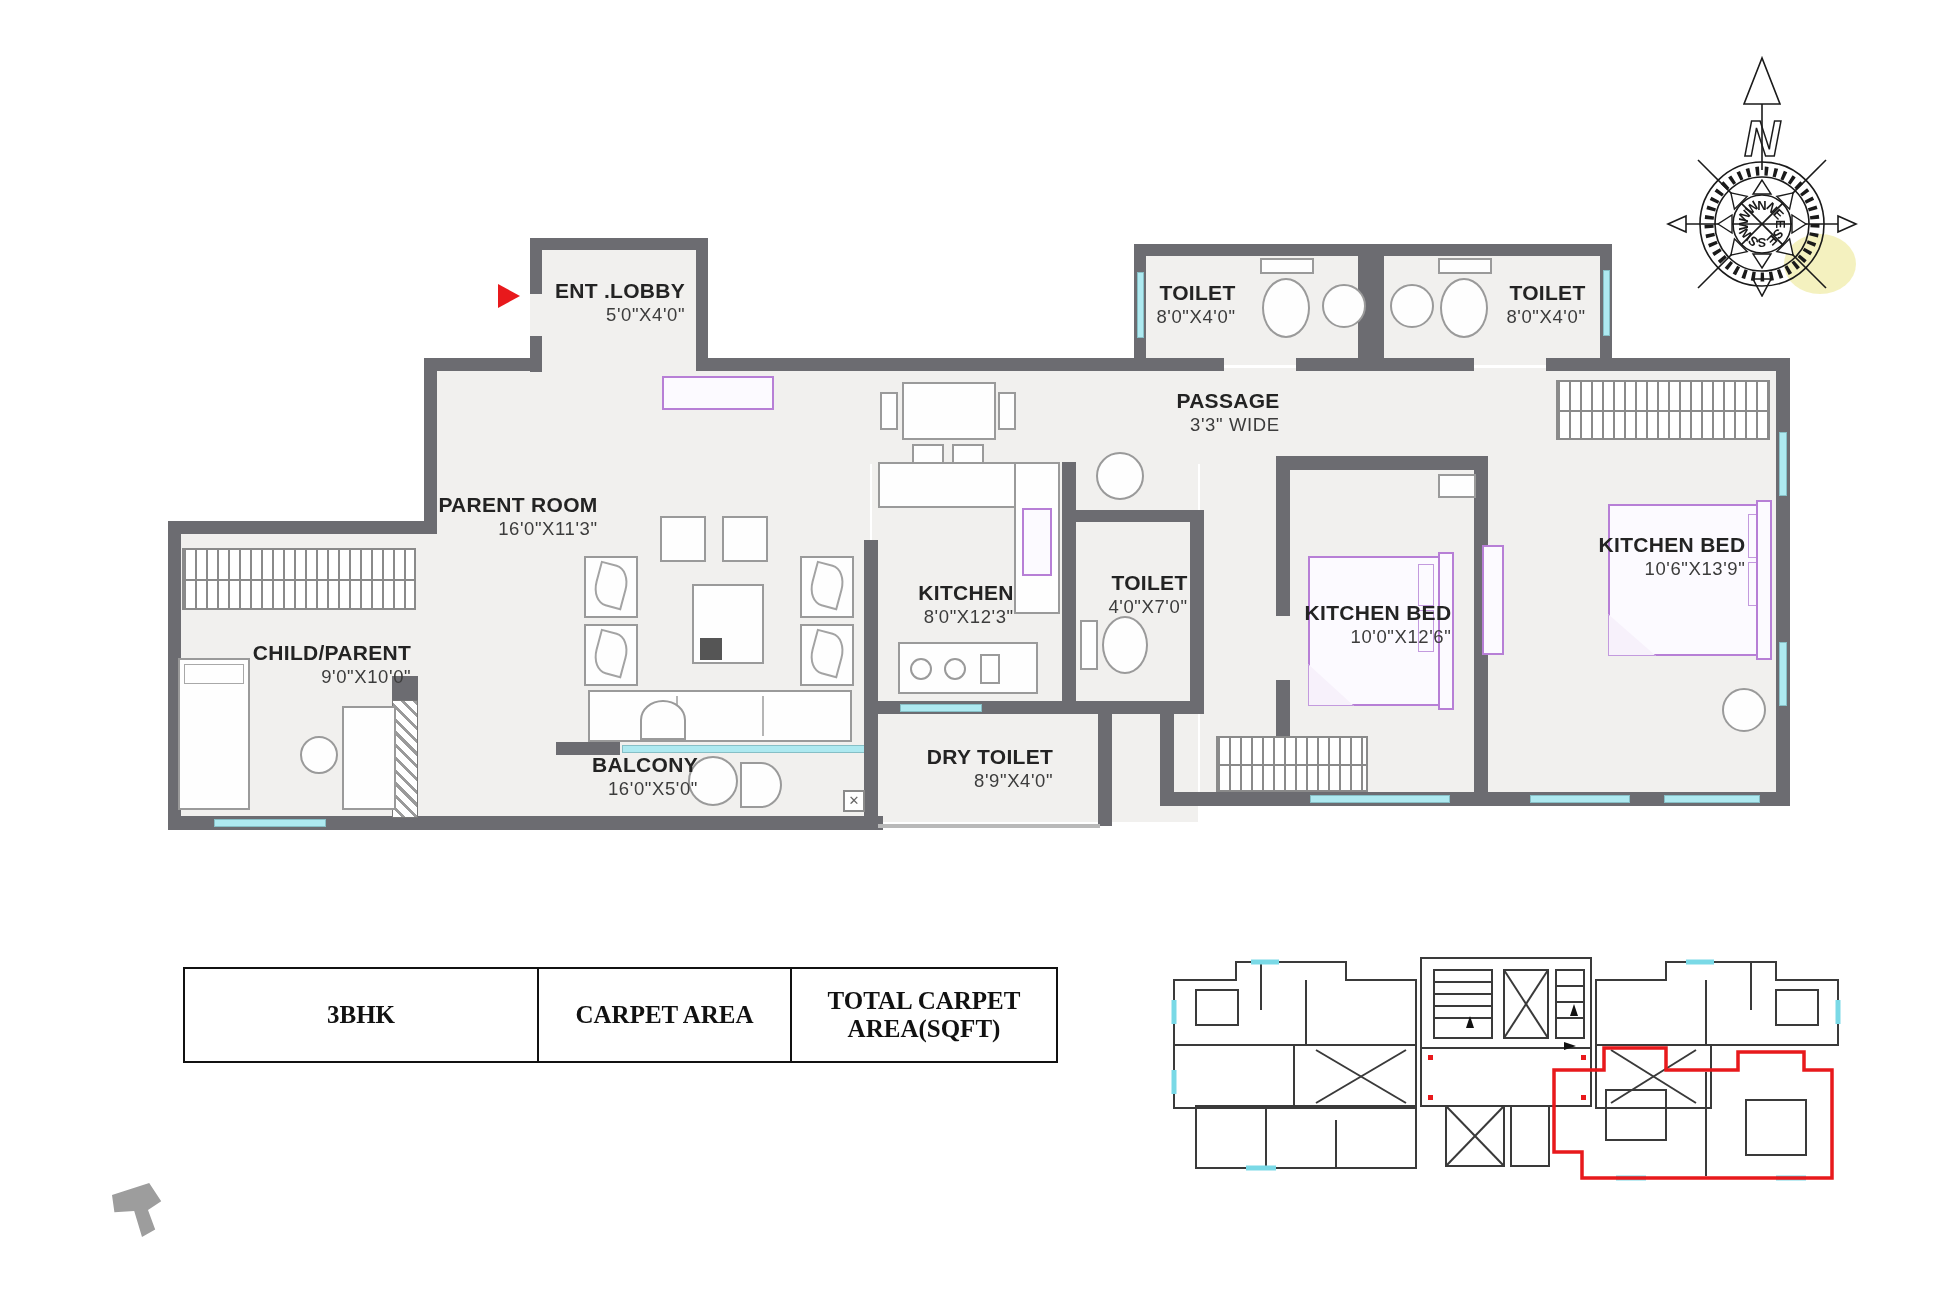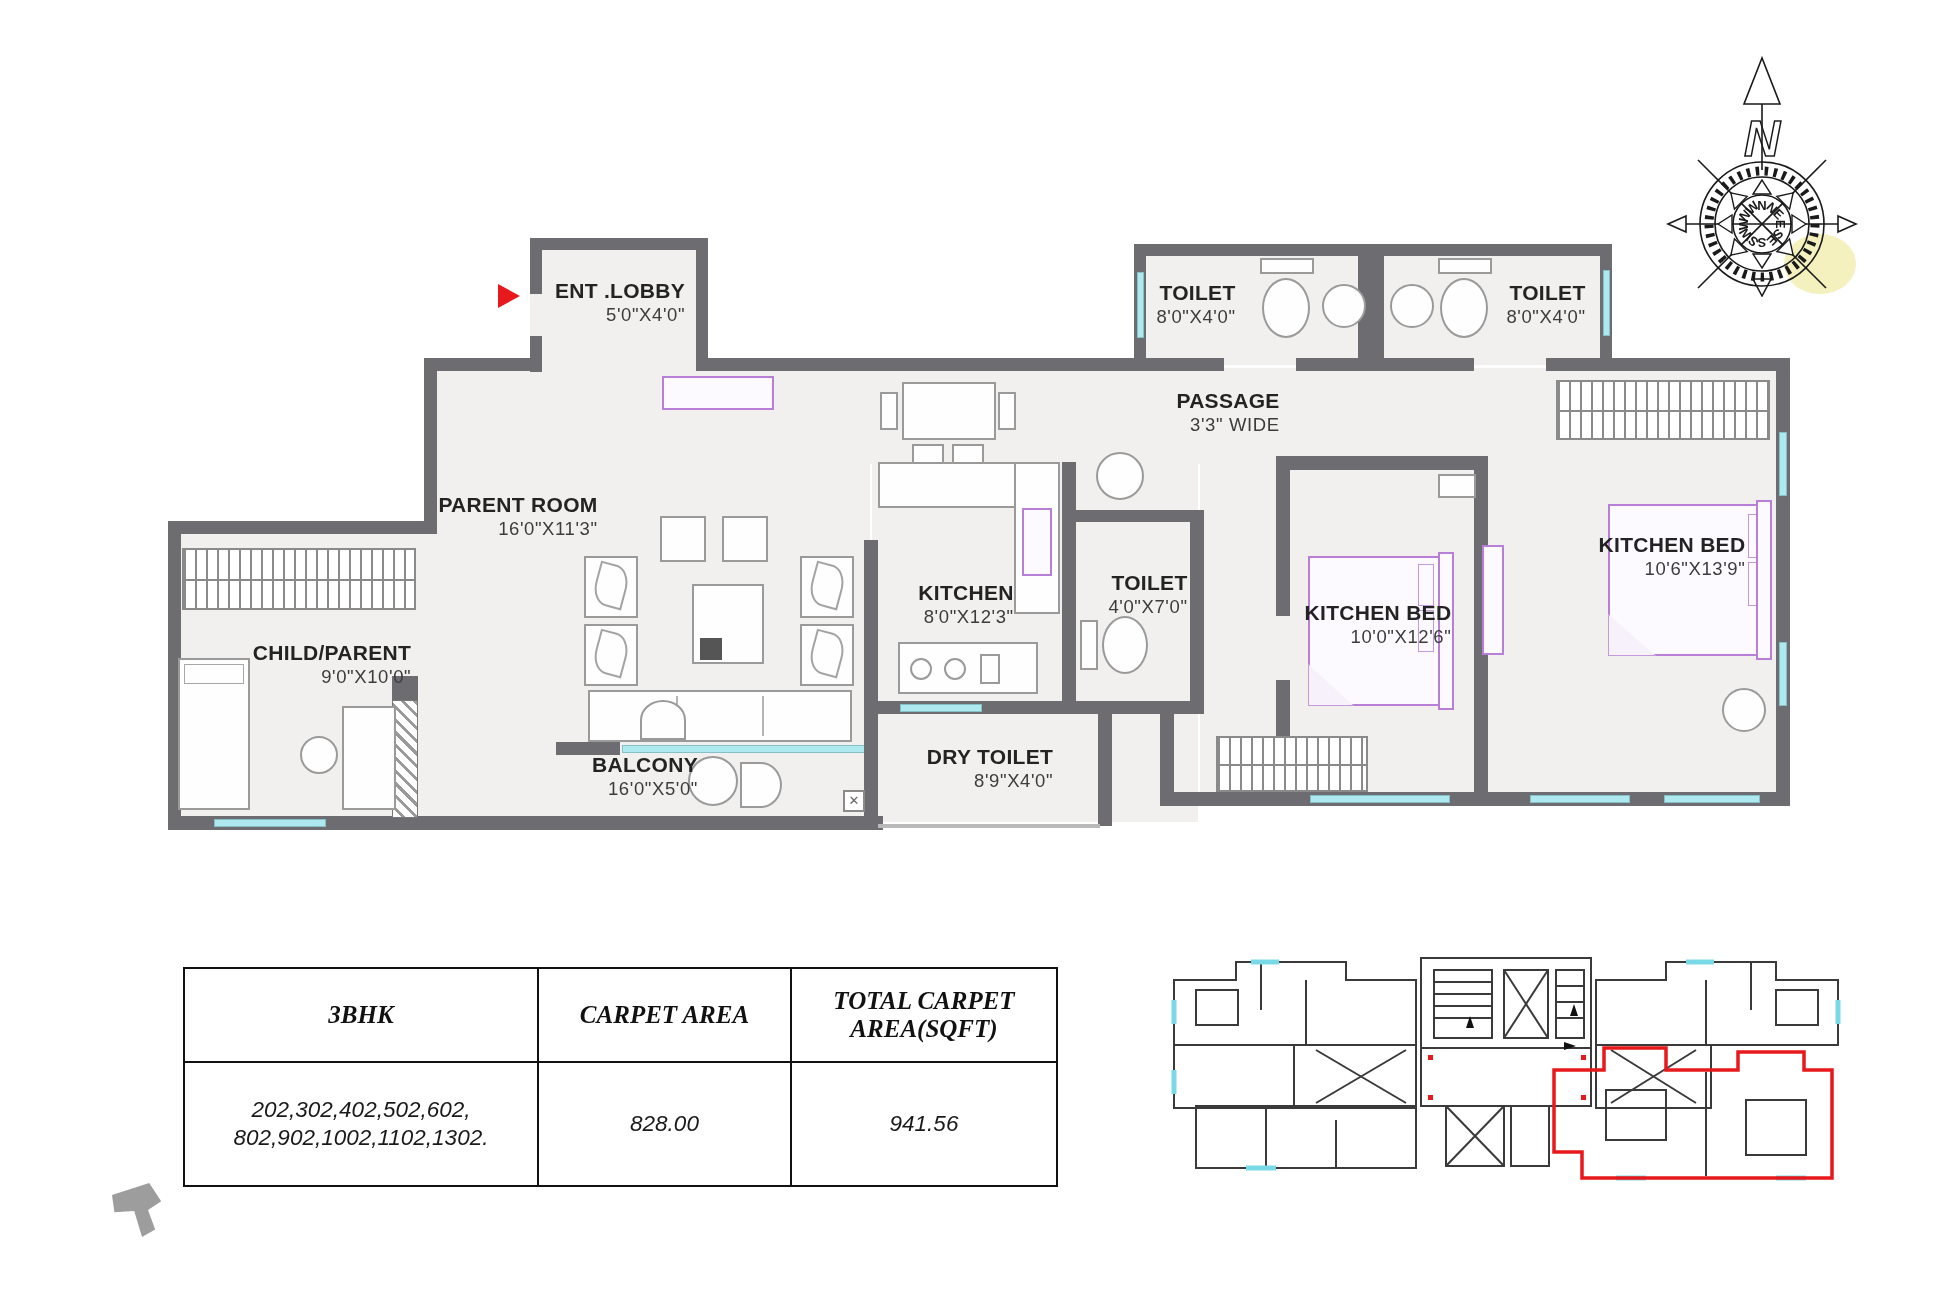--- a/index.html
+++ b/index.html
@@ -17,21 +17,21 @@
   .furp{position:absolute;background:#fcfaff;border:2px solid #b77fd6;box-sizing:border-box;}
   .circ{border-radius:50%;}
   .leaf{display:block;width:55%;height:68%;margin:12% auto 0 auto;border:2px solid #a3a3a3;
         border-radius:0 50% 0 50%;transform:rotate(15deg);}
   .rlabel{position:absolute;transform:translateX(-50%);text-align:right;color:#232323;
           line-height:1.22;white-space:nowrap;z-index:30;}
   .rname{font-weight:700;font-size:21px;letter-spacing:.3px;}
   .rdim{font-size:18.5px;color:#3c3c3c;font-weight:400;letter-spacing:.6px;}
   #title{position:absolute;left:50%;top:94px;transform:translateX(-50%);
          font-size:62px;font-weight:700;color:#9b9b9c;letter-spacing:2px;white-space:nowrap;}
-  .area-table{position:absolute;left:183px;top:967px;border-collapse:collapse;table-layout:fixed;font-style:italic;}
+  .area-table{position:absolute;left:183px;top:967px;border-collapse:collapse;table-layout:fixed;}
   .area-table th,.area-table td{border:2.5px solid #111;text-align:center;vertical-align:middle;}
   .area-table th{font-family:"Liberation Serif",serif;font-size:25px;font-weight:700;color:#111;
                  height:92px;padding:0 14px;}
   .area-table td{font-size:22.5px;color:#1a1a1a;height:120px;line-height:1.25;}
   .entry-arrow{position:absolute;width:0;height:0;border-top:12px solid transparent;
                border-bottom:12px solid transparent;border-left:22px solid #e8191c;}
   .sofa3{position:absolute;background:#fefefe;border:2px solid #9a9a9a;box-sizing:border-box;}
   .seatline{position:absolute;top:4px;bottom:4px;width:2px;background:#b5b5b5;}
   .darksq{position:absolute;background:#555;}
   .xbox{position:absolute;border:2px solid #8a8a8a;background:#fff;color:#666;font-size:13px;
@@ -286,28 +286,20 @@
     <colgroup>
         <col style="width:354px">
         <col style="width:253px">
         <col style="width:266px">
       </colgroup>
     <tbody>
         <tr>
       <th>3BHK</th>
       <th>CARPET AREA</th>
       <th>TOTAL CARPET AREA(SQFT)</th>
-    </tr>
-    <tr>
-      <td>
-        <div>202,302,402,502,602,</div>
-        <div>802,902,1002,1102,1302.</div>
-      </td>
-      <td>828.00</td>
-      <td>941.56</td>
     </tr>
   </tbody>
     </table>
 
   <svg style="position:absolute;left:1166px;top:950px" width="684" height="250" viewBox="0 0 684 250">
     <g stroke="#3a3a3a" stroke-width="2" fill="none">
       <path d="M8,95 V30 H70 V12 H180 V30 H250 V95 Z"></path>
       <line x1="95" y1="12" x2="95" y2="60"></line>
         <line x1="140" y1="30" x2="140" y2="95"></line>
       <rect x="30" y="40" width="42" height="35"></rect>

